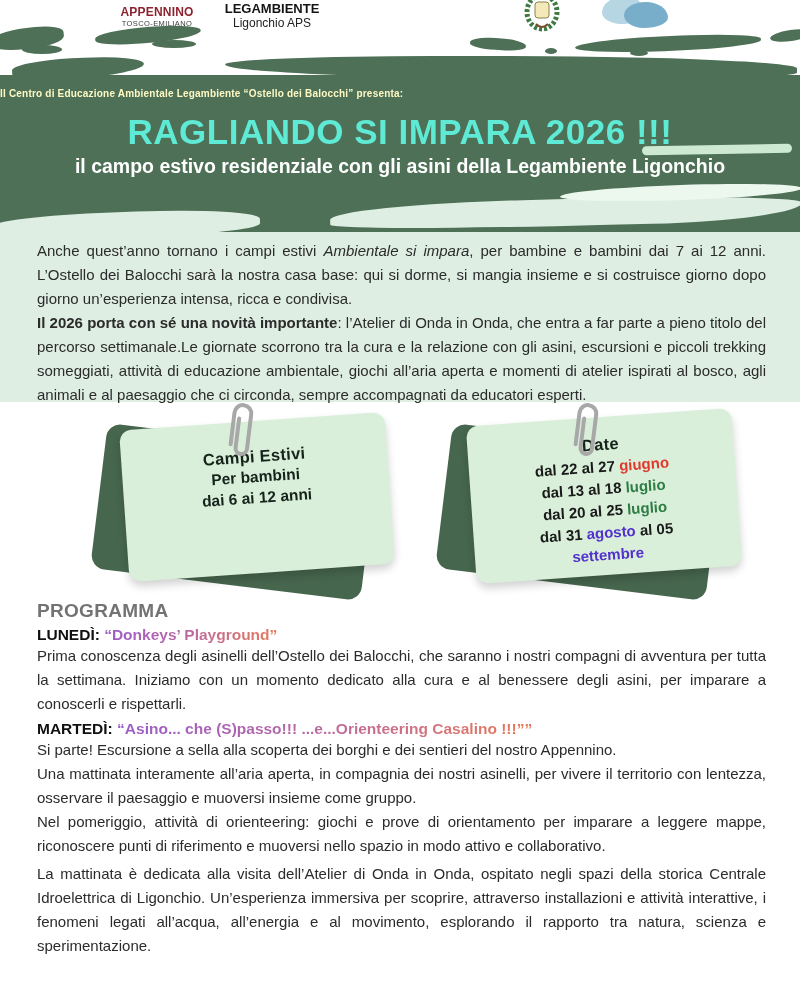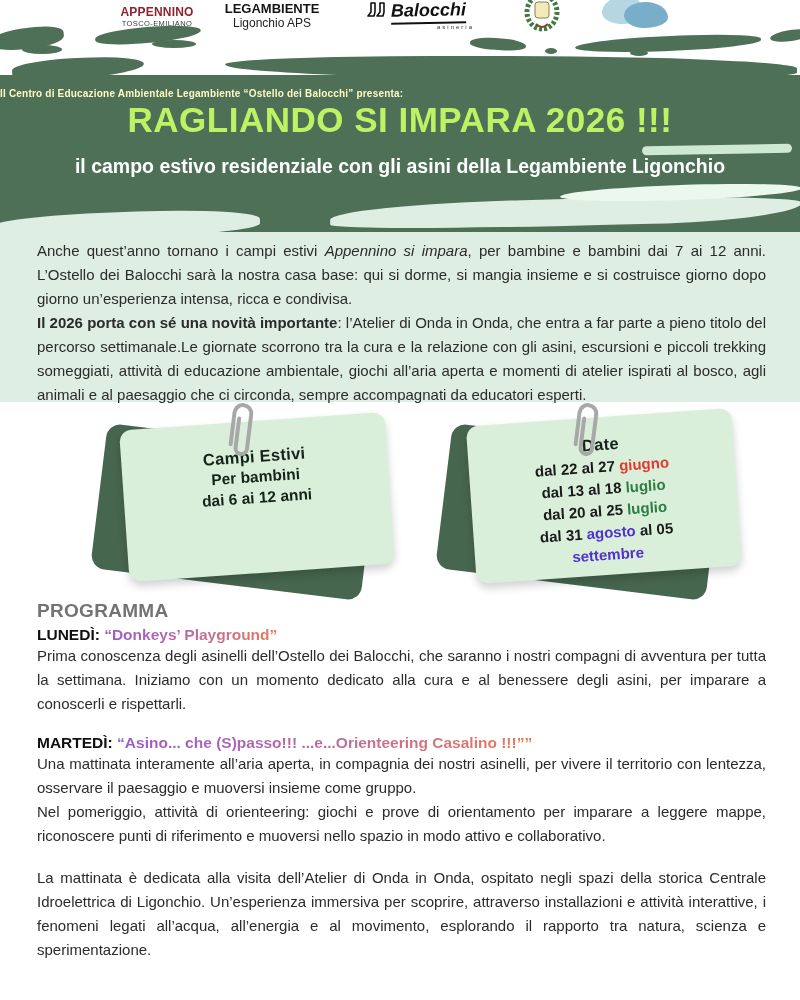--- a/index.html
+++ b/index.html
@@ -39,22 +39,22 @@
   .s-d2 { left:770px; top:30px; width:42px; height:11px; border-radius:50%; transform:rotate(-8deg); }
   .s-e  { left:225px; top:56px; width:572px; height:23px; border-radius:40% 60% 30% 70%; }
   .s-f  { left:12px;  top:58px; width:132px; height:20px; border-radius:50% 50% 60% 40%; transform:rotate(-3deg); }
   .s-g  { left:545px; top:48px; width:12px; height:6px;  border-radius:50%; }
   .s-g2 { left:630px; top:50px; width:18px; height:6px;  border-radius:50%; }
 
   
   .banner { position:absolute; left:0; top:75px; width:800px; height:157px; background:#4d7057; }
   .banner-kicker { position:absolute; top:13px; width:100%; 
      font-size:10px; font-weight:700; color:#fef9c3; letter-spacing:.2px; }
-  .banner-title { position:absolute; top:25px; width:100%; text-align:center;
-     font-size:35px; font-weight:800; color:#bef264; letter-spacing:.5px; }
+  .banner-title { position:absolute; top:37px; width:100%; text-align:center;
+     font-size:35px; font-weight:800; color:#5eead4; letter-spacing:.5px; }
   .banner-subtitle { position:absolute; top:80px; width:100%; text-align:center;
      font-size:19.5px; font-weight:700; color:#ffffff; }
   .title-underline { position:absolute; left:642px; top:70px; width:150px; height:9px;
      background:#cde9d2; border-radius:5px; transform:rotate(-1deg); }
   .brush { position:absolute; background:#dfeee3; }
   .br-1 { left:330px; top:124px; width:472px; height:27px; border-radius:45% 55% 35% 65%/60% 40% 70% 30%; transform:rotate(-1.5deg); }
   .br-2 { left:-12px; top:137px; width:272px; height:25px; border-radius:50% 50% 40% 60%; transform:rotate(-2deg); }
   .br-3 { left:560px; top:110px; width:242px; height:15px; background:#ecf7ee; border-radius:50%; transform:rotate(-2deg); }
 
   
@@ -78,51 +78,40 @@
   .cw-left .card-line:first-of-type { margin-top:20px; }
   .cw-right .card-front { left:30px; top:12px; height:158px; }
   .cw-right .card-title { margin-top:18px; margin-bottom:2px; }
   .date-line { font-size:15px; line-height:22px; font-weight:600; color:#1a1a1a; }
 
   
   .program { position:absolute; left:37px; top:600px; width:729px; color:#2b2b2b; }
   .program-title { font-size:19px; font-weight:800; color:#737373; letter-spacing:.3px; margin-bottom:4px; }
   .day-section { margin-top:0; }
   .day-heading { margin-top:2px; font-size:15.5px; font-weight:800; }
-  .day-section + .day-section { margin-top:18px; }
+  .day-section + .day-section { margin-top:4px; }
   .day-label { color:#101010; }
   .day-title { font-weight:800;
      background:linear-gradient(90deg,#9a5bc8 0%,#b769a4 45%,#e7795a 100%);
      -webkit-background-clip:text; background-clip:text; color:transparent; }
   .day-par { font-size:15px; line-height:24px; text-align:justify; margin:0; }
 </style>
 </head>
 <body>
 
 <div class="canvas">
 
   <div class="logo-strip">
     <div class="logo logo-appennino">
       <div class="l1">APPENNINO</div>
       <div class="l2">TOSCO-EMILIANO</div>
     </div>
     <div class="logo logo-legambiente">
       <div class="l1">LEGAMBIENTE</div>
       <div class="l2">Ligonchio APS</div>
-    </div>
-    <div class="logo logo-balocchi">
-      <div class="balocchi-row">
-        <span>
-          <svg width="20" height="18" viewBox="0 0 20 18">
-              <path d="M4 1 v9 l-3 4 h6 l1-4 V1 Z M13 1 v9 l-3 4 h6 l1-4 V1 Z" fill="none" stroke="#111" stroke-width="1.6" stroke-linejoin="round"></path>
-            </svg>
-        </span>
-        <span class="balocchi-name">Balocchi</span>
-      </div>
-      <div class="balocchi-sub">asineria</div>
     </div>
     <div class="logo logo-crest">
       <svg width="44" height="44" viewBox="0 0 44 44">
         <ellipse cx="22" cy="18" rx="15" ry="17" fill="none" stroke="#3f7a43" stroke-width="5" stroke-dasharray="3 2"></ellipse>
         <rect x="15" y="8" width="14" height="16" rx="3" fill="#f4e9b8" stroke="#8a8250" stroke-width="1"></rect>
         <path d="M16 30 q6 6 12 0" fill="none" stroke="#7a4a2a" stroke-width="2"></path>
       </svg>
     </div>
     <div class="logo logo-blue">
       <div class="blue-blob1"></div>
@@ -147,21 +136,21 @@
     <div class="brush br-2"></div>
     <div class="brush br-3"></div>
     <div class="title-underline"></div>
     <div class="banner-kicker">Il Centro di Educazione Ambientale  Legambiente “Ostello dei Balocchi” presenta:</div>
     <div class="banner-title">RAGLIANDO SI IMPARA 2026 !!!</div>
     <div class="banner-subtitle">il campo estivo residenziale con gli asini della Legambiente Ligonchio</div>
   </div>
 
   <div class="mint-block">
     <div class="intro">
-      <p><span>Anche quest’anno tornano i campi estivi </span><span style="font-style: italic;">Appennino si impara</span><span>, per bambine e bambini dai 7 ai 12 anni. L’Ostello dei Balocchi sarà la nostra casa base: qui si dorme, si mangia insieme e si costruisce giorno dopo giorno un’esperienza intensa, ricca e condivisa.</span></p>
+      <p><span>Anche quest’anno tornano i campi estivi </span><span style="font-style: italic;">Ambientale si impara</span><span>, per bambine e bambini dai 7 ai 12 anni. L’Ostello dei Balocchi sarà la nostra casa base: qui si dorme, si mangia insieme e si costruisce giorno dopo giorno un’esperienza intensa, ricca e condivisa.</span></p>
       <p><span style="font-weight: 800;">Il 2026 porta con sé una novità importante</span><span>: l’Atelier di Onda in Onda, che entra a far parte a pieno titolo del percorso settimanale.Le giornate scorrono tra la cura e la relazione con gli asini, escursioni e piccoli trekking someggiati, attività di educazione ambientale, giochi all’aria aperta e momenti di atelier ispirati al bosco, agli animali e al paesaggio che ci circonda, sempre accompagnati da educatori esperti.</span></p>
     </div>
   </div>
 
   <div class="card-wrap cw-left">
     <div class="card-back"></div>
     <div class="card-front">
       <div class="card-title">Campi Estivi</div>
       <div class="card-line">Per bambini</div>
       <div class="card-line">dai 6 ai 12 anni</div>
@@ -190,20 +179,21 @@
 
   <div class="program">
     <div class="program-title">PROGRAMMA</div>
     <div>
         <div class="day-section">
           <div class="day-heading"><span class="day-label">LUNEDÌ: </span><span class="day-title">“Donkeys’ Playground”</span></div>
           <p class="day-par">Prima conoscenza degli asinelli dell’Ostello dei Balocchi, che saranno i nostri compagni di avventura per tutta la settimana. Iniziamo con un momento dedicato alla cura e al benessere degli asini, per imparare a conoscerli e rispettarli.</p>
         </div>
         <div class="day-section">
           <div class="day-heading"><span class="day-label">MARTEDÌ: </span><span class="day-title">“Asino... che (S)passo!!! ...e...Orienteering Casalino !!!””</span></div>
+          <p class="day-par">Si parte! Escursione a sella alla scoperta dei borghi e dei sentieri del nostro Appennino.</p>
           <p class="day-par">Una mattinata interamente all’aria aperta, in compagnia dei nostri asinelli, per vivere il territorio con lentezza, osservare il paesaggio e muoversi insieme come gruppo.</p>
           <p class="day-par">Nel pomeriggio,  attività di orienteering: giochi e prove di orientamento per imparare a leggere mappe, riconoscere punti di riferimento e muoversi nello spazio in modo attivo e collaborativo.</p>
         </div>
         <div class="day-section">
           <p class="day-par">La mattinata è dedicata alla visita dell’Atelier di Onda in Onda, ospitato negli spazi della storica Centrale Idroelettrica di Ligonchio. Un’esperienza immersiva per scoprire, attraverso installazioni e attività interattive, i fenomeni legati all’acqua, all’energia e al movimento, esplorando il rapporto tra natura, scienza e sperimentazione.</p>
         </div>
       </div>
   </div>
 
 </div>

